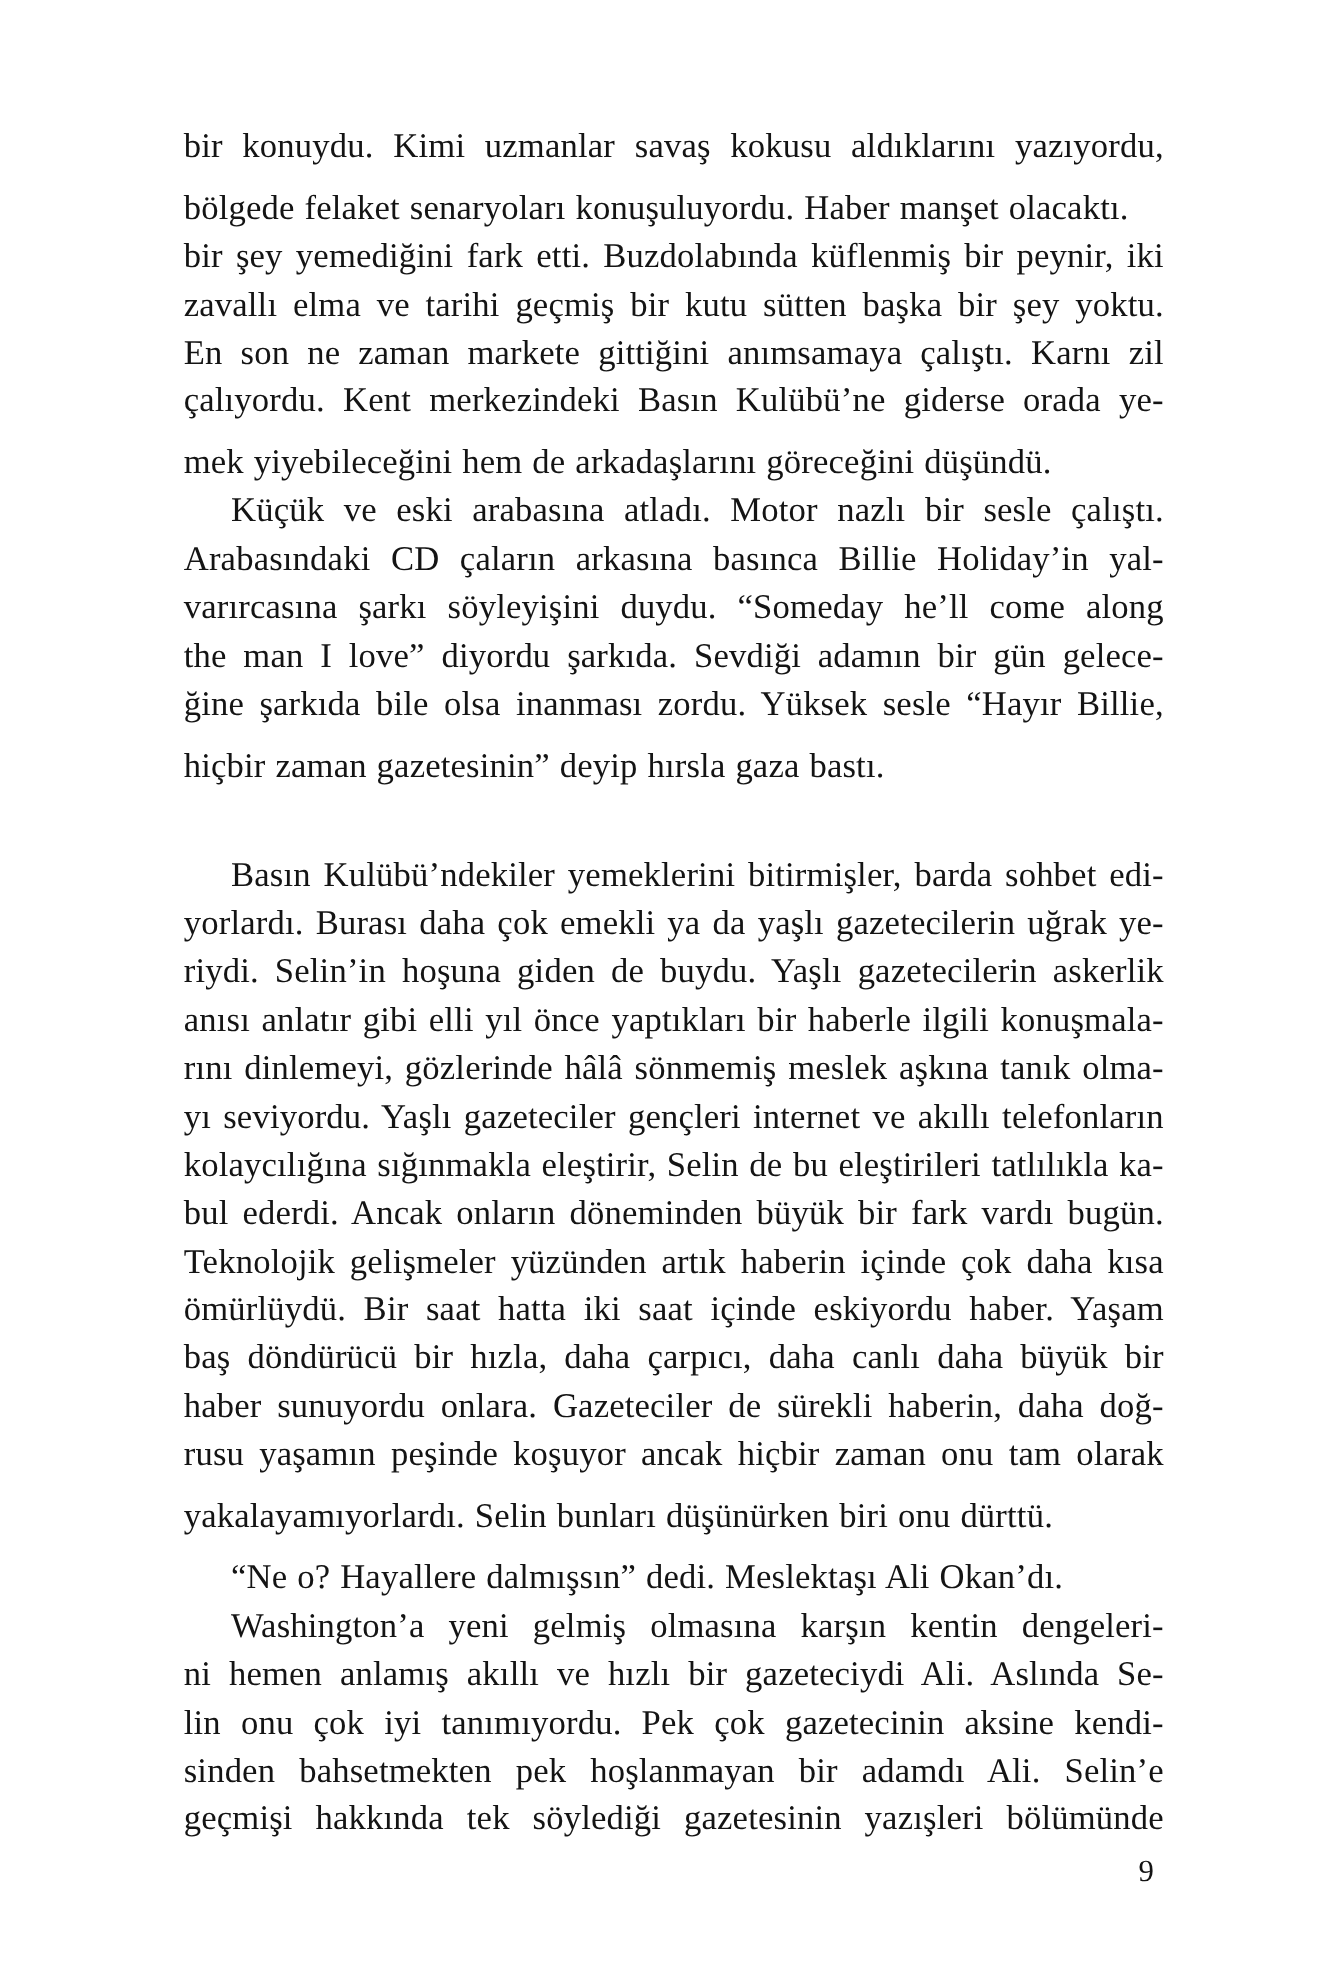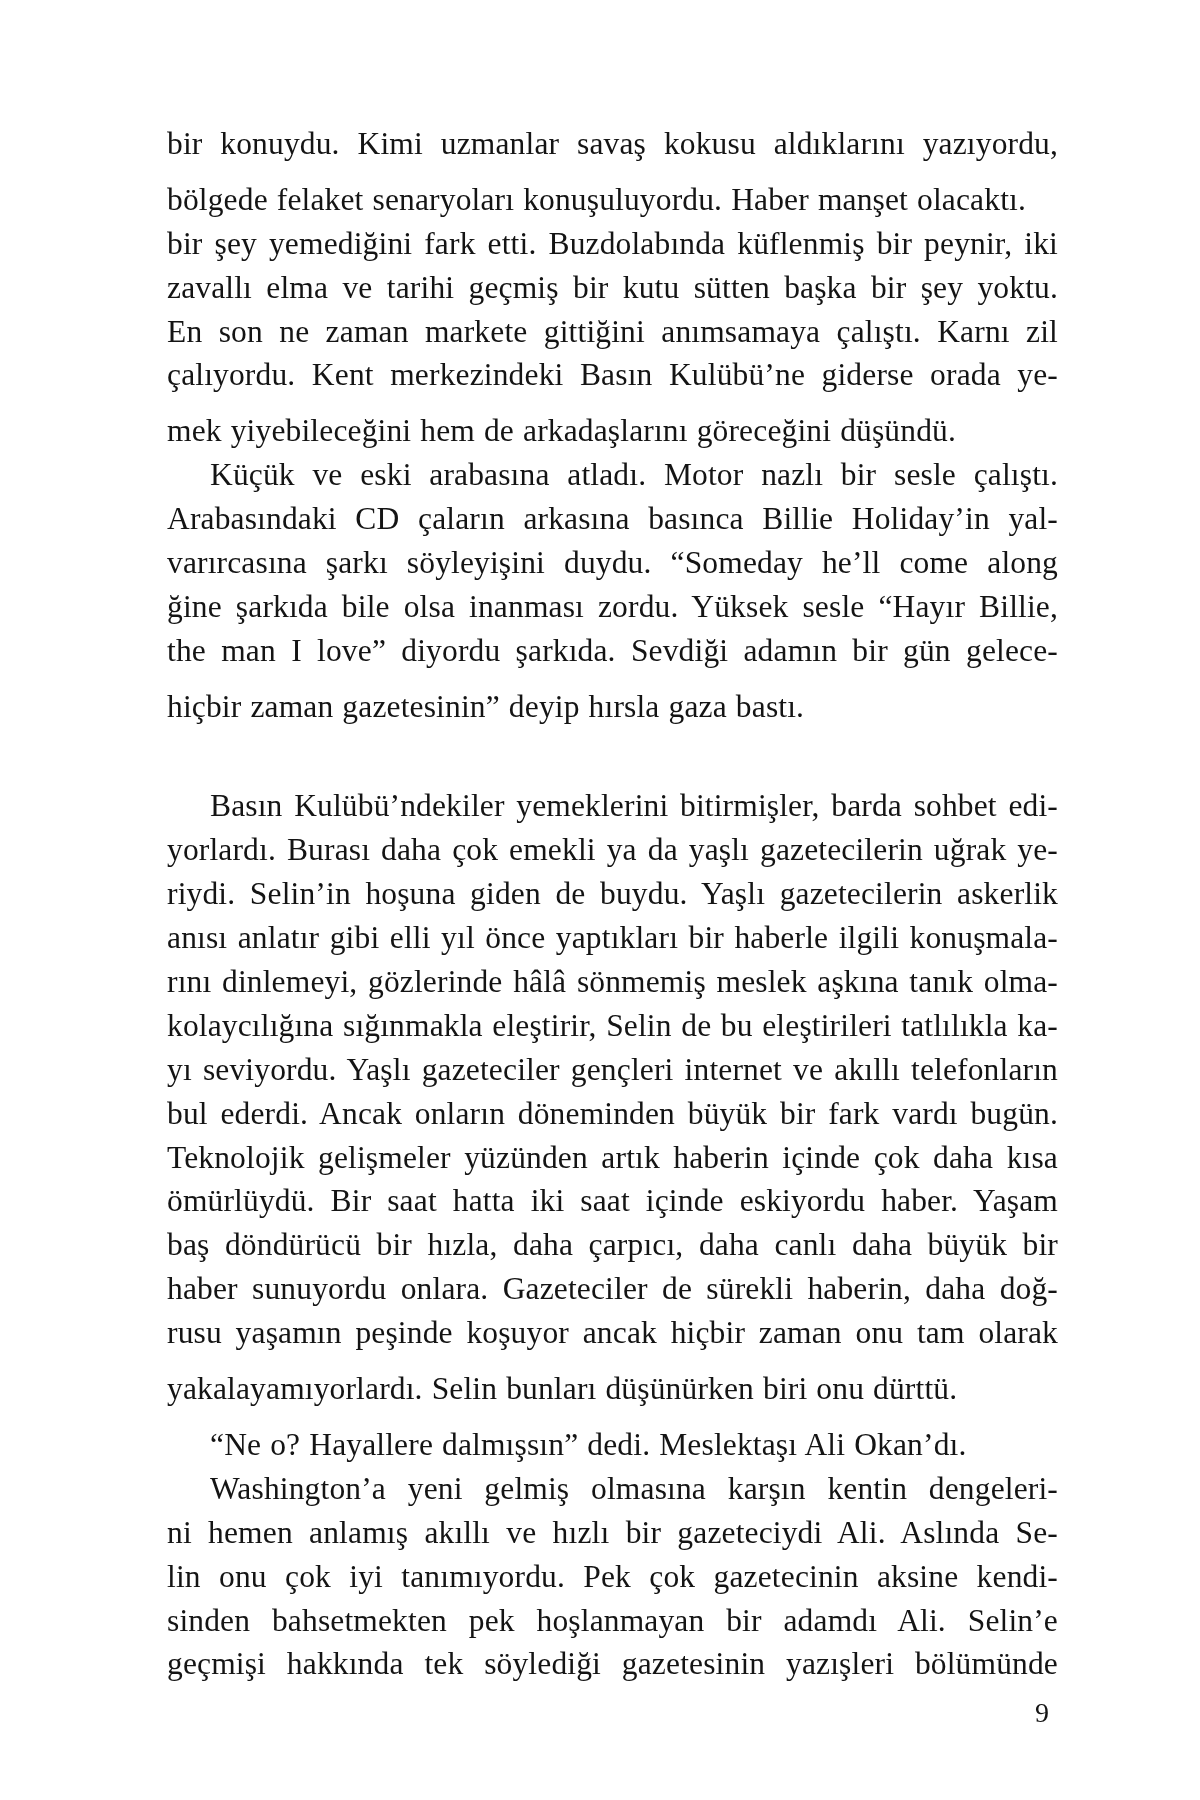--- a/index.html
+++ b/index.html
@@ -10,21 +10,21 @@
   body {
     width: 1200px;
     height: 1800px;
     position: relative;
     overflow: hidden;
     font-family: "Liberation Serif", "DejaVu Serif", serif;
     color: #141414;
   }
   .page {
     position: absolute;
-    left: 0; top: 11px;
+    left: 0; top: 0;
     width: 1200px; height: 1676px;
     background: #ffffff;
   }
   .text-block {
     position: absolute;
     left: 167px;
     top: 111px;
     width: 891px;
   }
   .line {
@@ -59,31 +59,31 @@
     <span class="line">bir konuydu. Kimi uzmanlar savaş kokusu aldıklarını yazıyordu,</span>
     <span class="line last">bölgede felaket senaryoları konuşuluyordu. Haber manşet olacaktı.</span>
     <span class="line">bir şey yemediğini fark etti. Buzdolabında küflenmiş bir peynir, iki</span>
     <span class="line">zavallı elma ve tarihi geçmiş bir kutu sütten başka bir şey yoktu.</span>
     <span class="line">En son ne zaman markete gittiğini anımsamaya çalıştı. Karnı zil</span>
     <span class="line">çalıyordu. Kent merkezindeki Basın Kulübü’ne giderse orada ye-</span>
     <span class="line last">mek yiyebileceğini hem de arkadaşlarını göreceğini düşündü.</span>
     <span class="line indent">Küçük ve eski arabasına atladı. Motor nazlı bir sesle çalıştı.</span>
     <span class="line">Arabasındaki CD çaların arkasına basınca Billie Holiday’in yal-</span>
     <span class="line">varırcasına şarkı söyleyişini duydu. “Someday he’ll come along</span>
+    <span class="line">the man I love” diyordu şarkıda. Sevdiği adamın bir gün gelece-</span>
     <span class="line">ğine şarkıda bile olsa inanması zordu. Yüksek sesle “Hayır Billie,</span>
-    <span class="line">the man I love” diyordu şarkıda. Sevdiği adamın bir gün gelece-</span>
     <span class="line last">hiçbir zaman gazetesinin” deyip hırsla gaza bastı.</span>
     <span class="line last blank">&nbsp;</span>
     <span class="line indent">Basın Kulübü’ndekiler yemeklerini bitirmişler, barda sohbet edi-</span>
     <span class="line">yorlardı. Burası daha çok emekli ya da yaşlı gazetecilerin uğrak ye-</span>
     <span class="line">riydi. Selin’in hoşuna giden de buydu. Yaşlı gazetecilerin askerlik</span>
     <span class="line">anısı anlatır gibi elli yıl önce yaptıkları bir haberle ilgili konuşmala-</span>
     <span class="line">rını dinlemeyi, gözlerinde hâlâ sönmemiş meslek aşkına tanık olma-</span>
+    <span class="line">yı seviyordu. Yaşlı gazeteciler gençleri internet ve akıllı telefonların</span>
     <span class="line">kolaycılığına sığınmakla eleştirir, Selin de bu eleştirileri tatlılıkla ka-</span>
-    <span class="line">yı seviyordu. Yaşlı gazeteciler gençleri internet ve akıllı telefonların</span>
     <span class="line">bul ederdi. Ancak onların döneminden büyük bir fark vardı bugün.</span>
     <span class="line">Teknolojik gelişmeler yüzünden artık haberin içinde çok daha kısa</span>
     <span class="line">ömürlüydü. Bir saat hatta iki saat içinde eskiyordu haber. Yaşam</span>
     <span class="line">baş döndürücü bir hızla, daha çarpıcı, daha canlı daha büyük bir</span>
     <span class="line">haber sunuyordu onlara. Gazeteciler de sürekli haberin, daha doğ-</span>
     <span class="line">rusu yaşamın peşinde koşuyor ancak hiçbir zaman onu tam olarak</span>
     <span class="line last">yakalayamıyorlardı. Selin bunları düşünürken biri onu dürttü.</span>
     <span class="line indent last">“Ne o? Hayallere dalmışsın” dedi. Meslektaşı Ali Okan’dı.</span>
     <span class="line indent">Washington’a yeni gelmiş olmasına karşın kentin dengeleri-</span>
     <span class="line">ni hemen anlamış akıllı ve hızlı bir gazeteciydi Ali. Aslında Se-</span>

